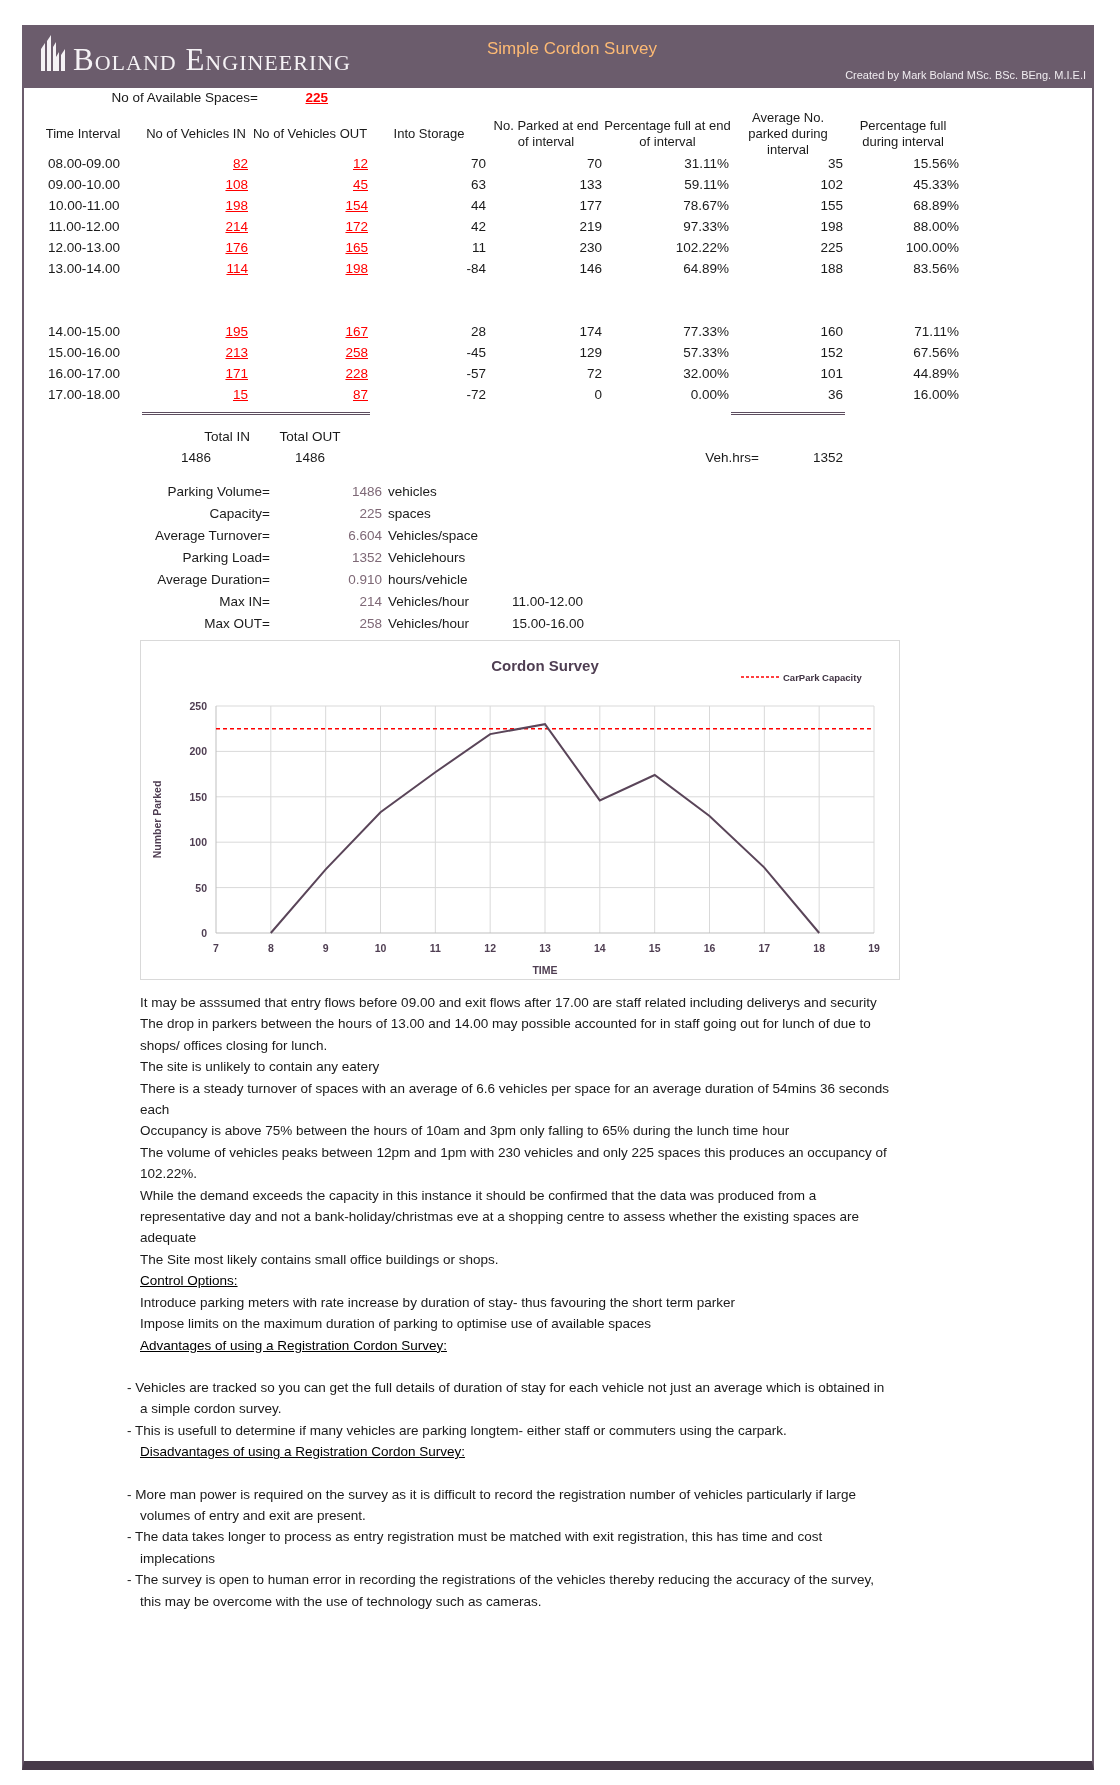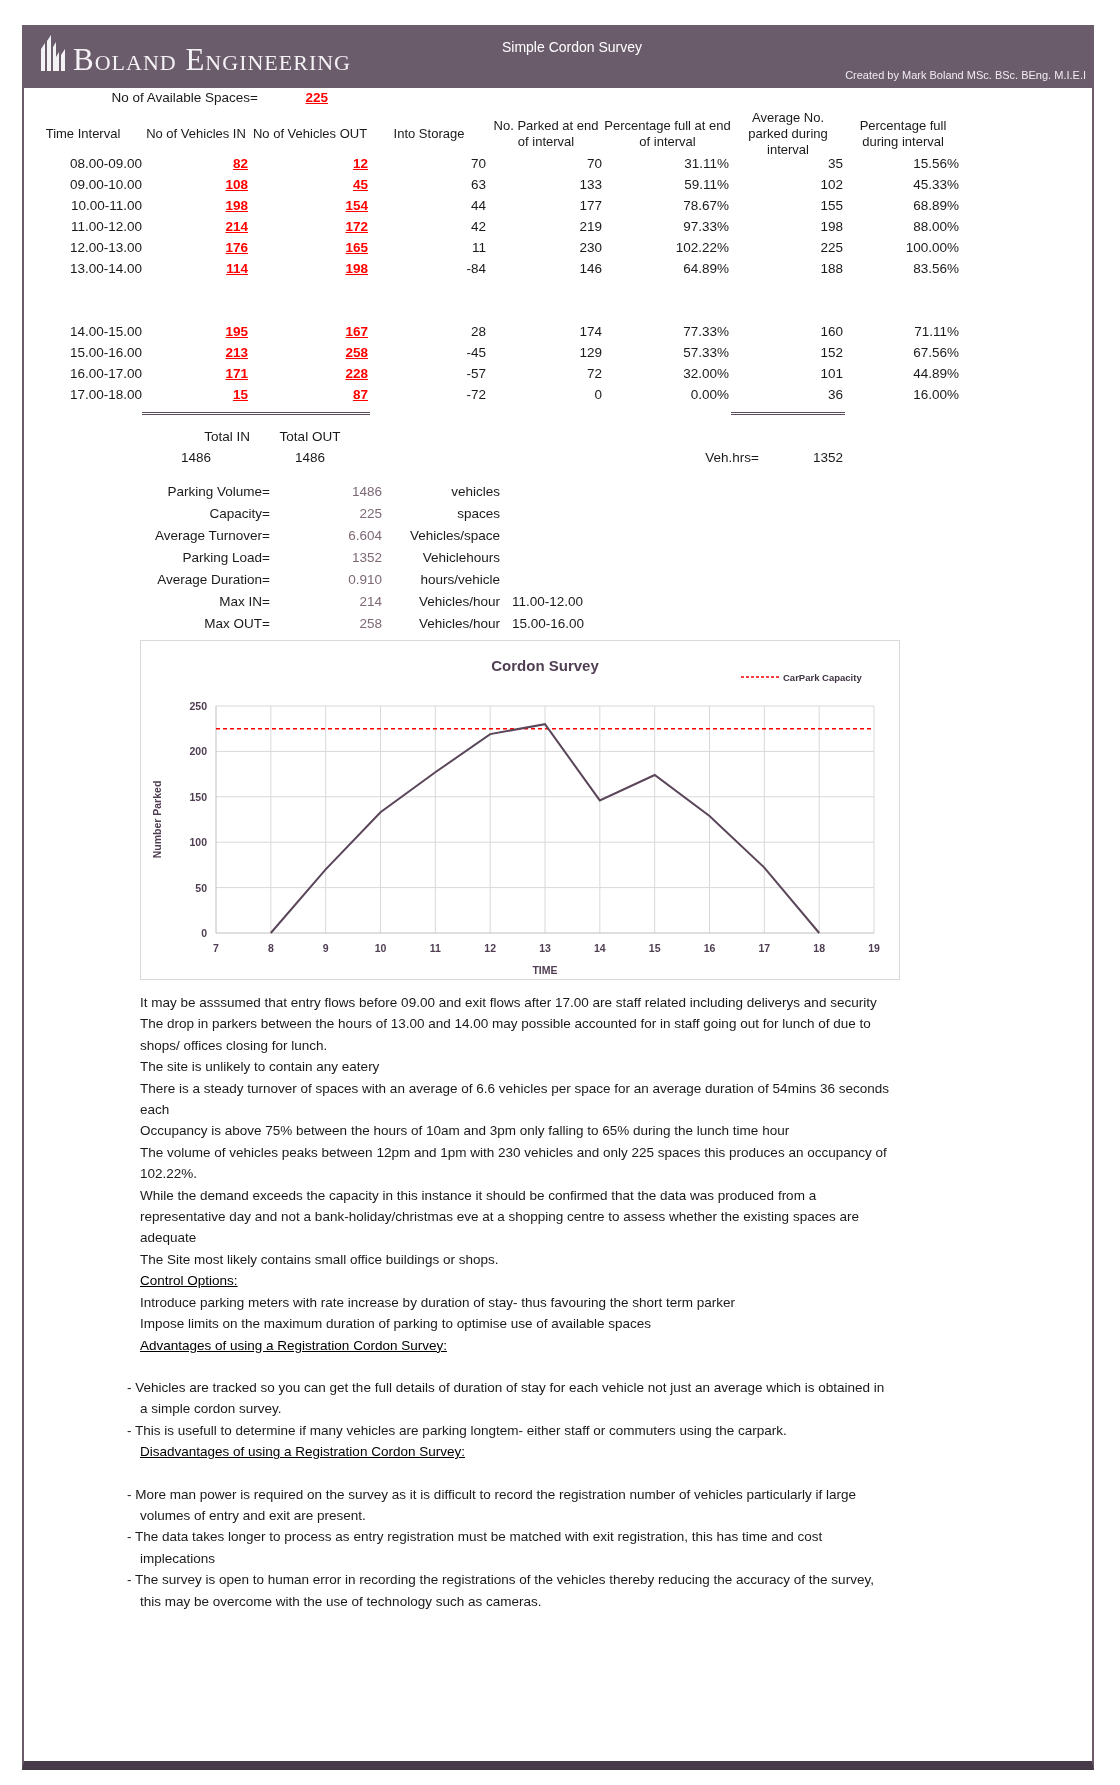--- a/index.html
+++ b/index.html
@@ -20,21 +20,21 @@
     background:#6b5c6c;color:#ffffff;box-sizing:border-box;
   }
   .logo{position:absolute;left:18px;top:10px;display:flex;align-items:flex-end;justify-content:flex-end;}
   .logo svg{margin-right:7px;margin-bottom:4px;}
   .logo-text{
     font-family:"Liberation Serif", serif;font-variant:small-caps;
     font-size:31px;letter-spacing:1px;color:#f5f2f5;line-height:1;
   }
   .band-title{
     position:absolute;left:400px;top:14px;width:300px;text-align:center;
-    font-size:14px;color:#ffffff;
+    font-size:17px;color:#fdba74;
   }
   .band-credit{
     position:absolute;right:8px;top:44px;font-size:11px;color:#f0ecf0;
   }
   
   .avail{position:absolute;top:90px;left:28px;font-size:13.5px;}
   .avail-label{display:inline-block;width:230px;text-align:right;}
   .avail-value{
     display:inline-block;width:110px;text-align:center;
     color:#ff0000;font-weight:bold;text-decoration:underline;
@@ -45,35 +45,35 @@
     display:grid;
     grid-template-columns:118px 108px 120px 118px 116px 127px 114px 116px;
     grid-template-rows:44px;grid-auto-rows:21px;
     font-size:13.5px;
   }
   .table .th{
     display:flex;align-items:center;justify-content:center;text-align:center;
     font-size:13px;line-height:1.25;
   }
   .table .td{white-space:nowrap;}
-  .table .time{text-align:right;padding-left:2px;}
+  .table .time{text-align:center;padding-left:2px;}
   .table .num{text-align:right;padding-right:2px;}
-  .table .red{color:#ff0000;font-weight:bold;text-decoration:underline;}
+  .table .red{color:#ff0000;font-weight:normal;text-decoration:underline;}
   .table .center{text-align:center;}
   .table .dsep{height:3px;border-bottom:3px double #5d4d5f;align-self:start;margin-top:1px;}
   .table .vehhrs-label{position:relative;left:30px;}
   
   .stats{
     position:absolute;left:40px;top:484px;display:grid;
     grid-template-columns:230px 112px 118px 150px;grid-auto-rows:22px;
     font-size:13.5px;
   }
   .stats .s-label{text-align:right;}
   .stats .s-value{text-align:right;color:#7e6876;}
-  .stats .s-unit{text-align:right;padding-left:6px;}
+  .stats .s-unit{text-align:left;padding-left:6px;}
   .stats .s-extra{text-align:left;padding-left:12px;}
   
   .chart-frame{
     position:absolute;left:140px;top:640px;width:758px;height:338px;
     border:1px solid #d9d9d9;background:#ffffff;box-sizing:content-box;
   }
   .chart-frame svg{display:block;}
   .tick{font-family:"Liberation Sans",sans-serif;font-size:10.5px;font-weight:bold;fill:#4f3e52;}
   .ctitle{font-family:"Liberation Sans",sans-serif;font-size:15px;font-weight:bold;fill:#4f3e52;}
   .axtitle{font-family:"Liberation Sans",sans-serif;font-size:10.5px;font-weight:bold;fill:#4f3e52;}

